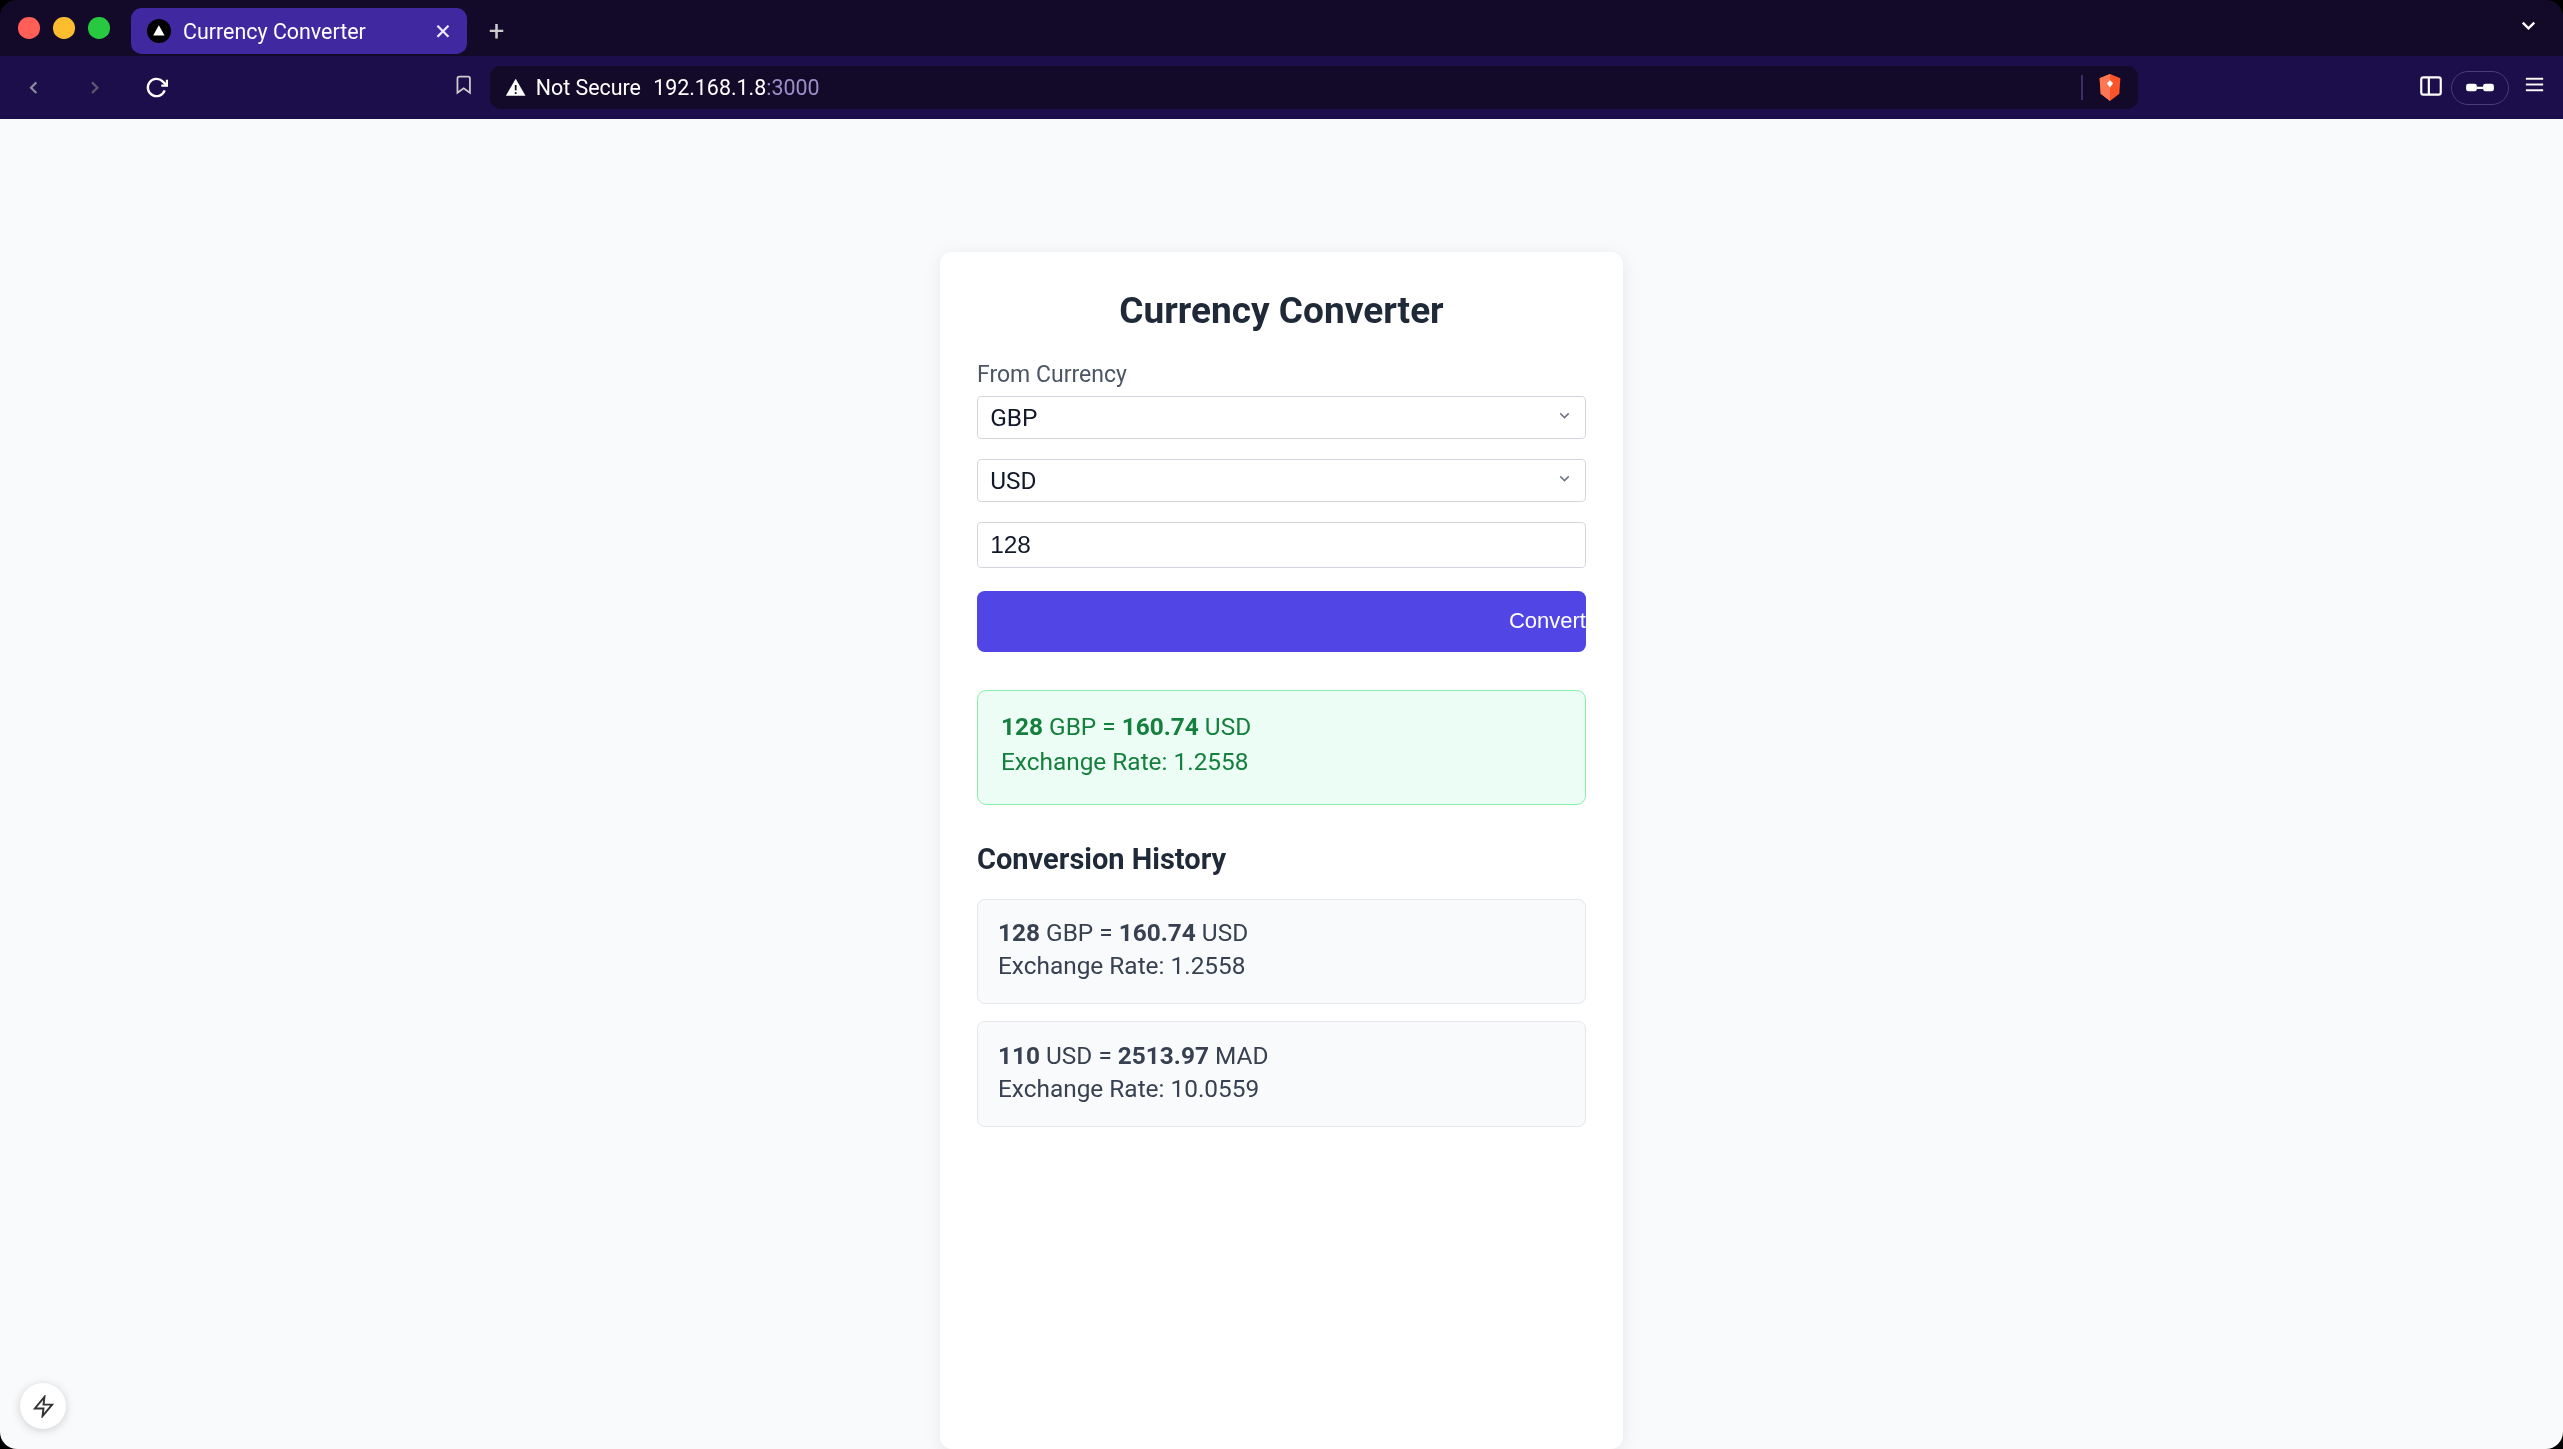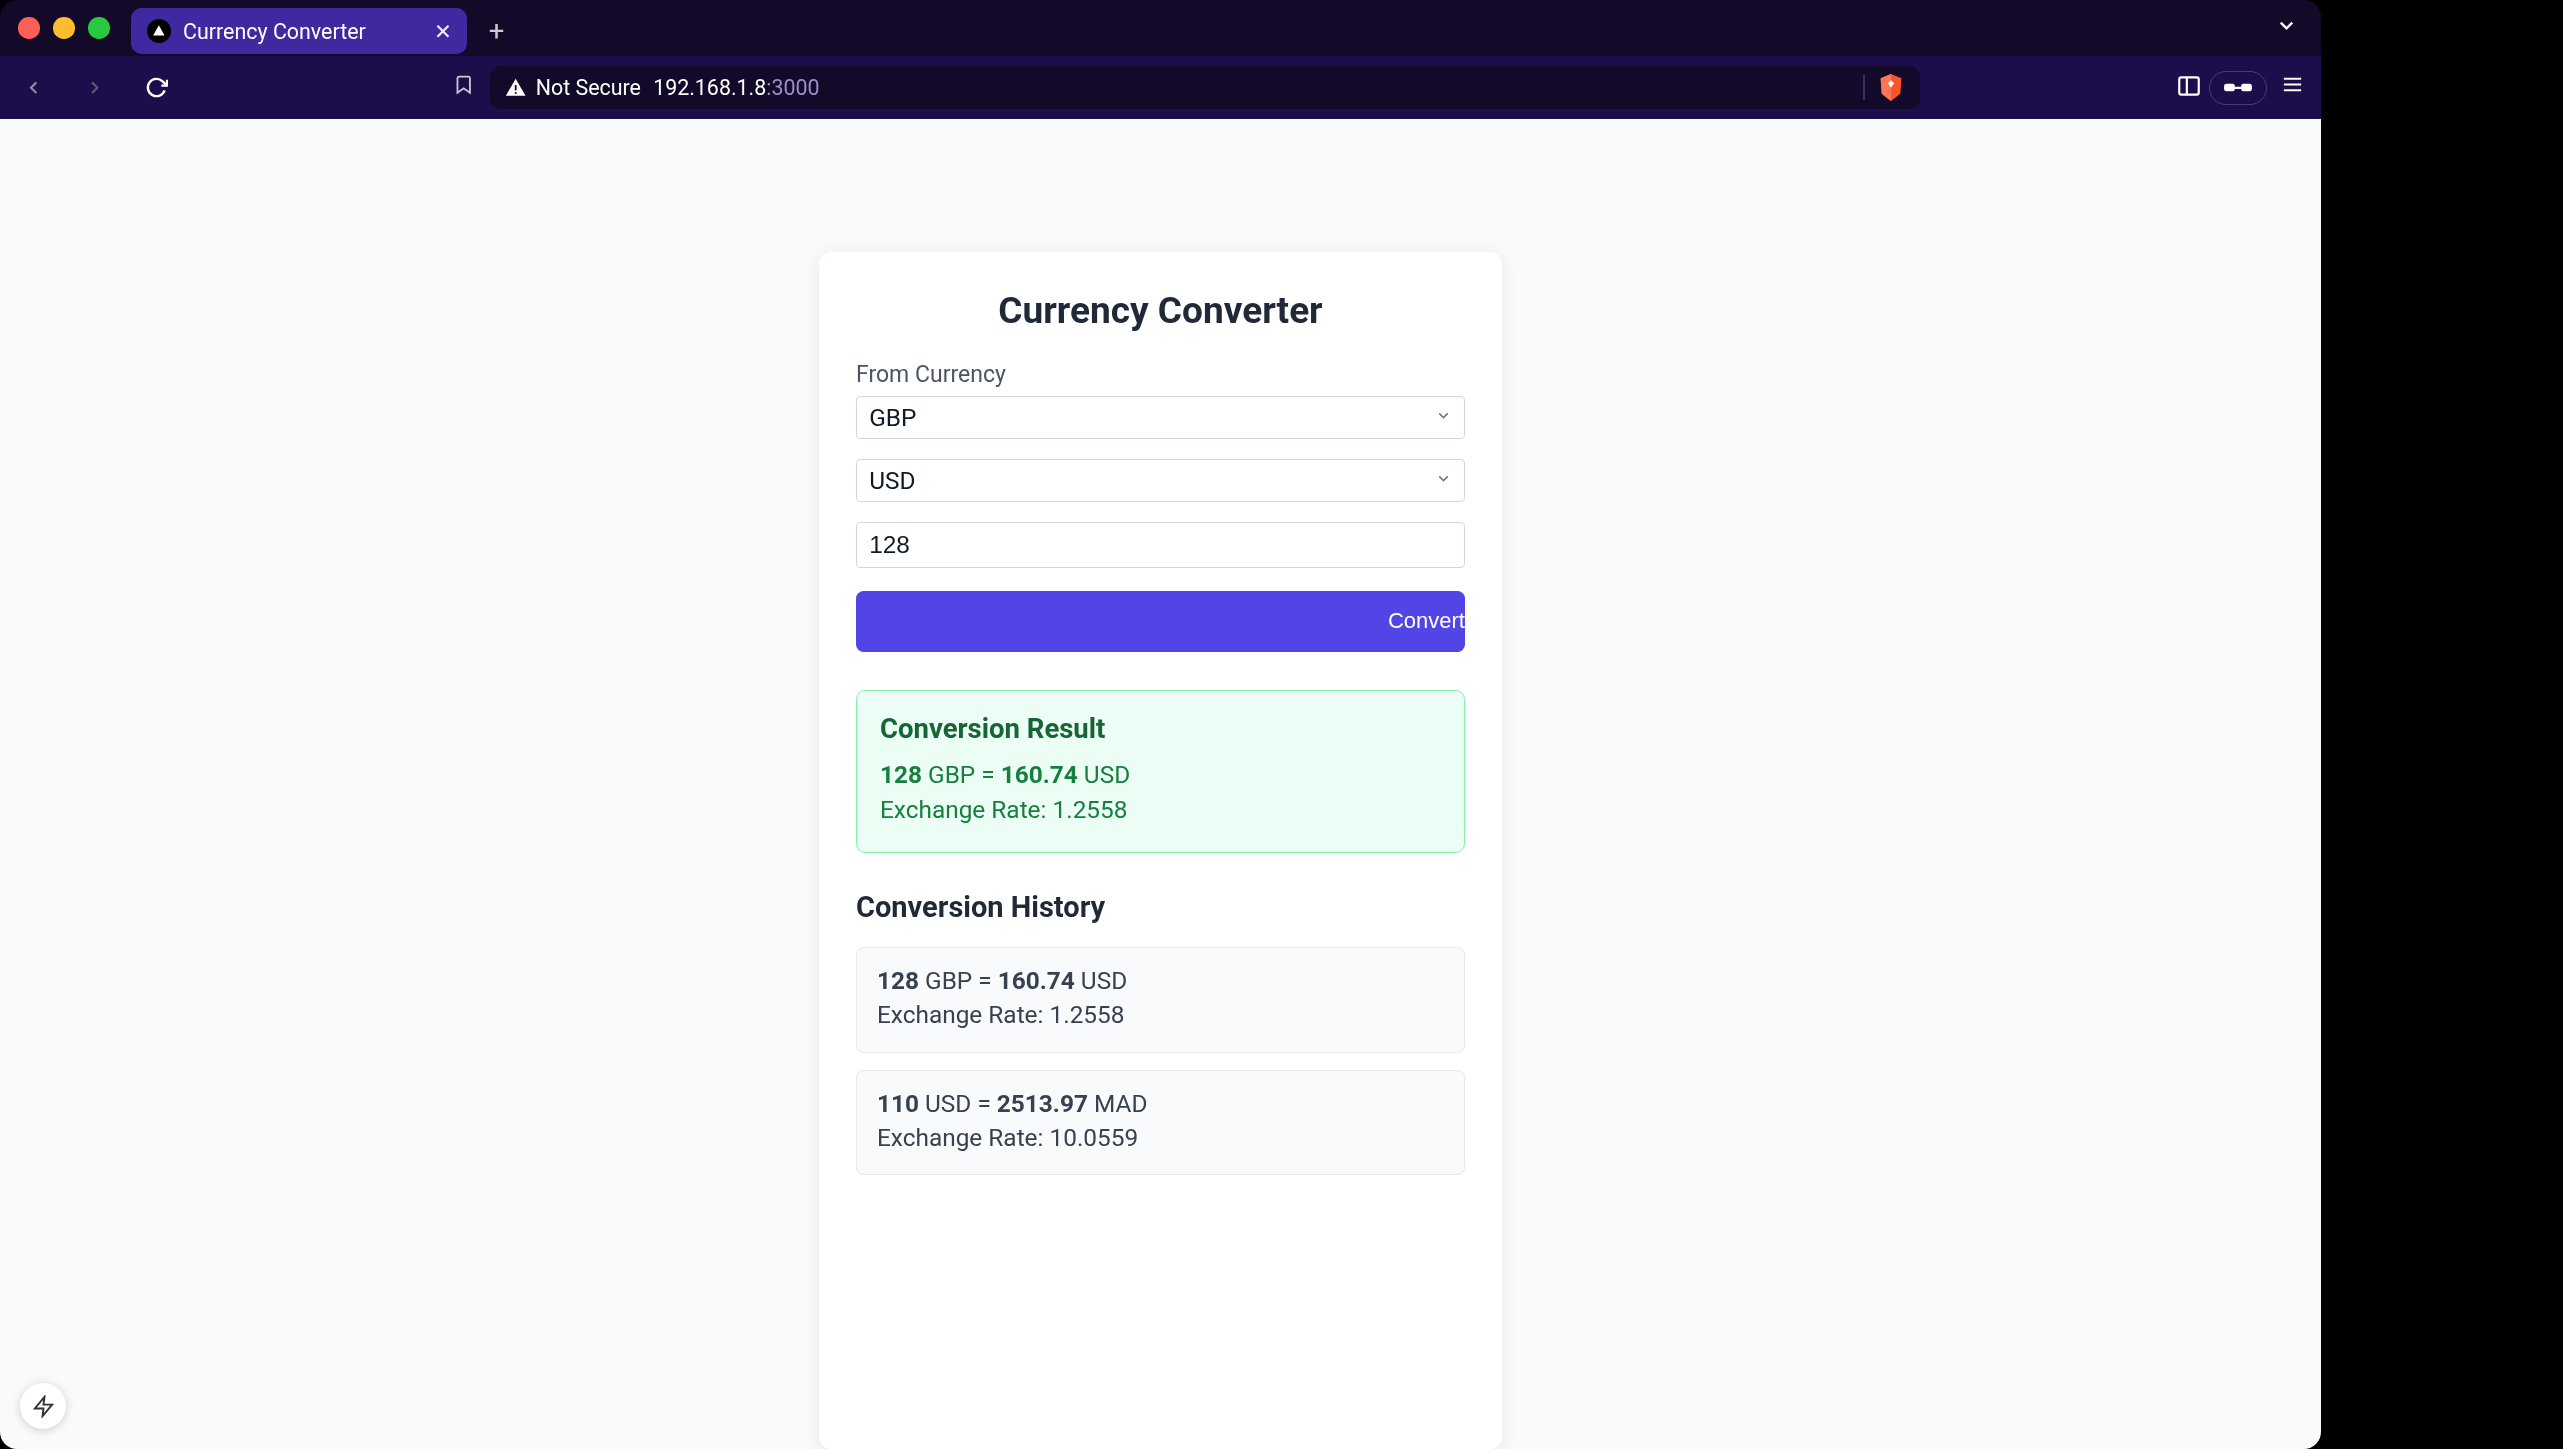--- a/index.html
+++ b/index.html
@@ -5,21 +5,21 @@
     * { margin: 0; padding: 0; box-sizing: border-box; }
     body {
       font-family: -apple-system, BlinkMacSystemFont, "Segoe UI", Roboto, Helvetica, Arial, sans-serif;
       background: #000;
       width: 2563px;
       height: 1449px;
       overflow: hidden;
       transform-origin: top left;
     }
     .window {
-      width: 2321px;
+      width: 2563px;
       height: 1449px;
       background: #000;
       border-radius: 17px;
       overflow: hidden;
       position: relative;
     }
     
     .tabbar {
       height: 56px;
       background: #130a2a;
@@ -416,21 +416,20 @@
               <polyline points="6 9 12 15 18 9"></polyline>
             </svg>
         </span>
       </div>
 
       <input class="input" value="128" style="">
 
       <button class="btn-convert">Convert</button>
 
       <div class="result-box">
-        <div class="result-title">Conversion Result</div>
         <div class="result-line">
           <span class="bold">128</span>
           <span> </span><span>GBP</span><span> = </span><span class="bold">160.74</span><span> </span><span>USD</span>
         </div>
         <div class="result-line">
           <span>Exchange Rate: </span><span>1.2558</span>
         </div>
       </div>
 
       <div class="history-title">Conversion History</div>

